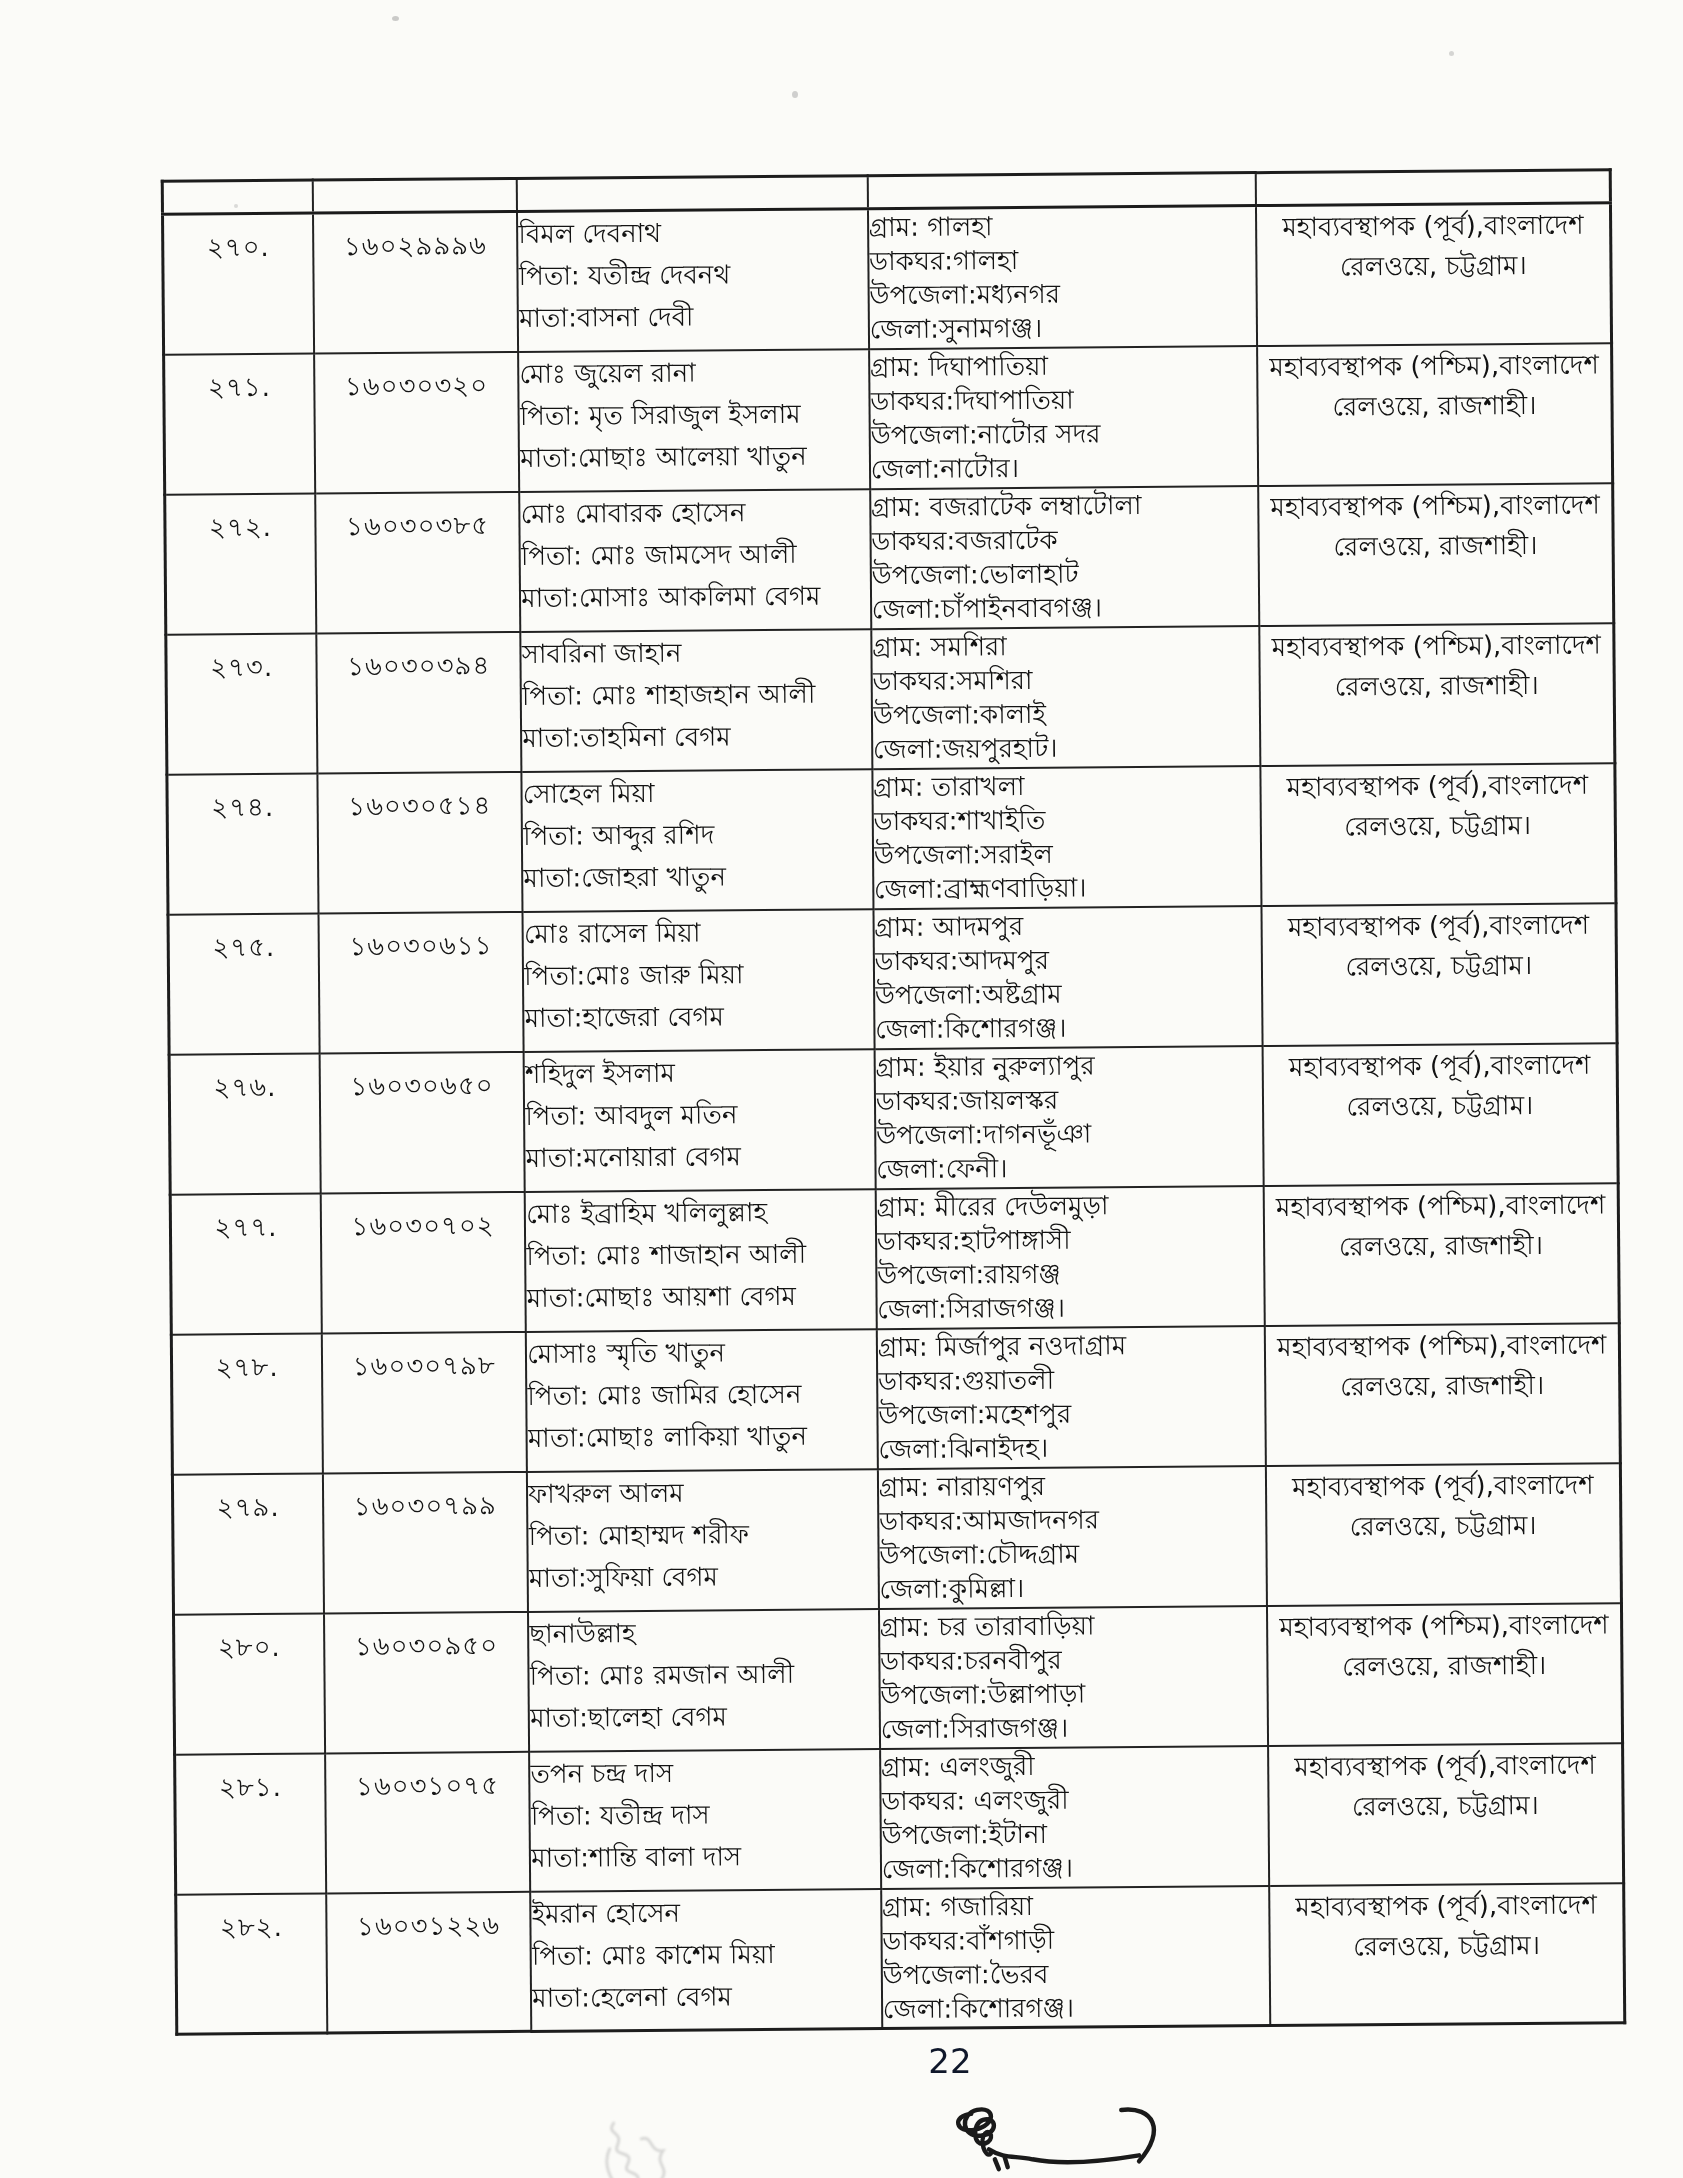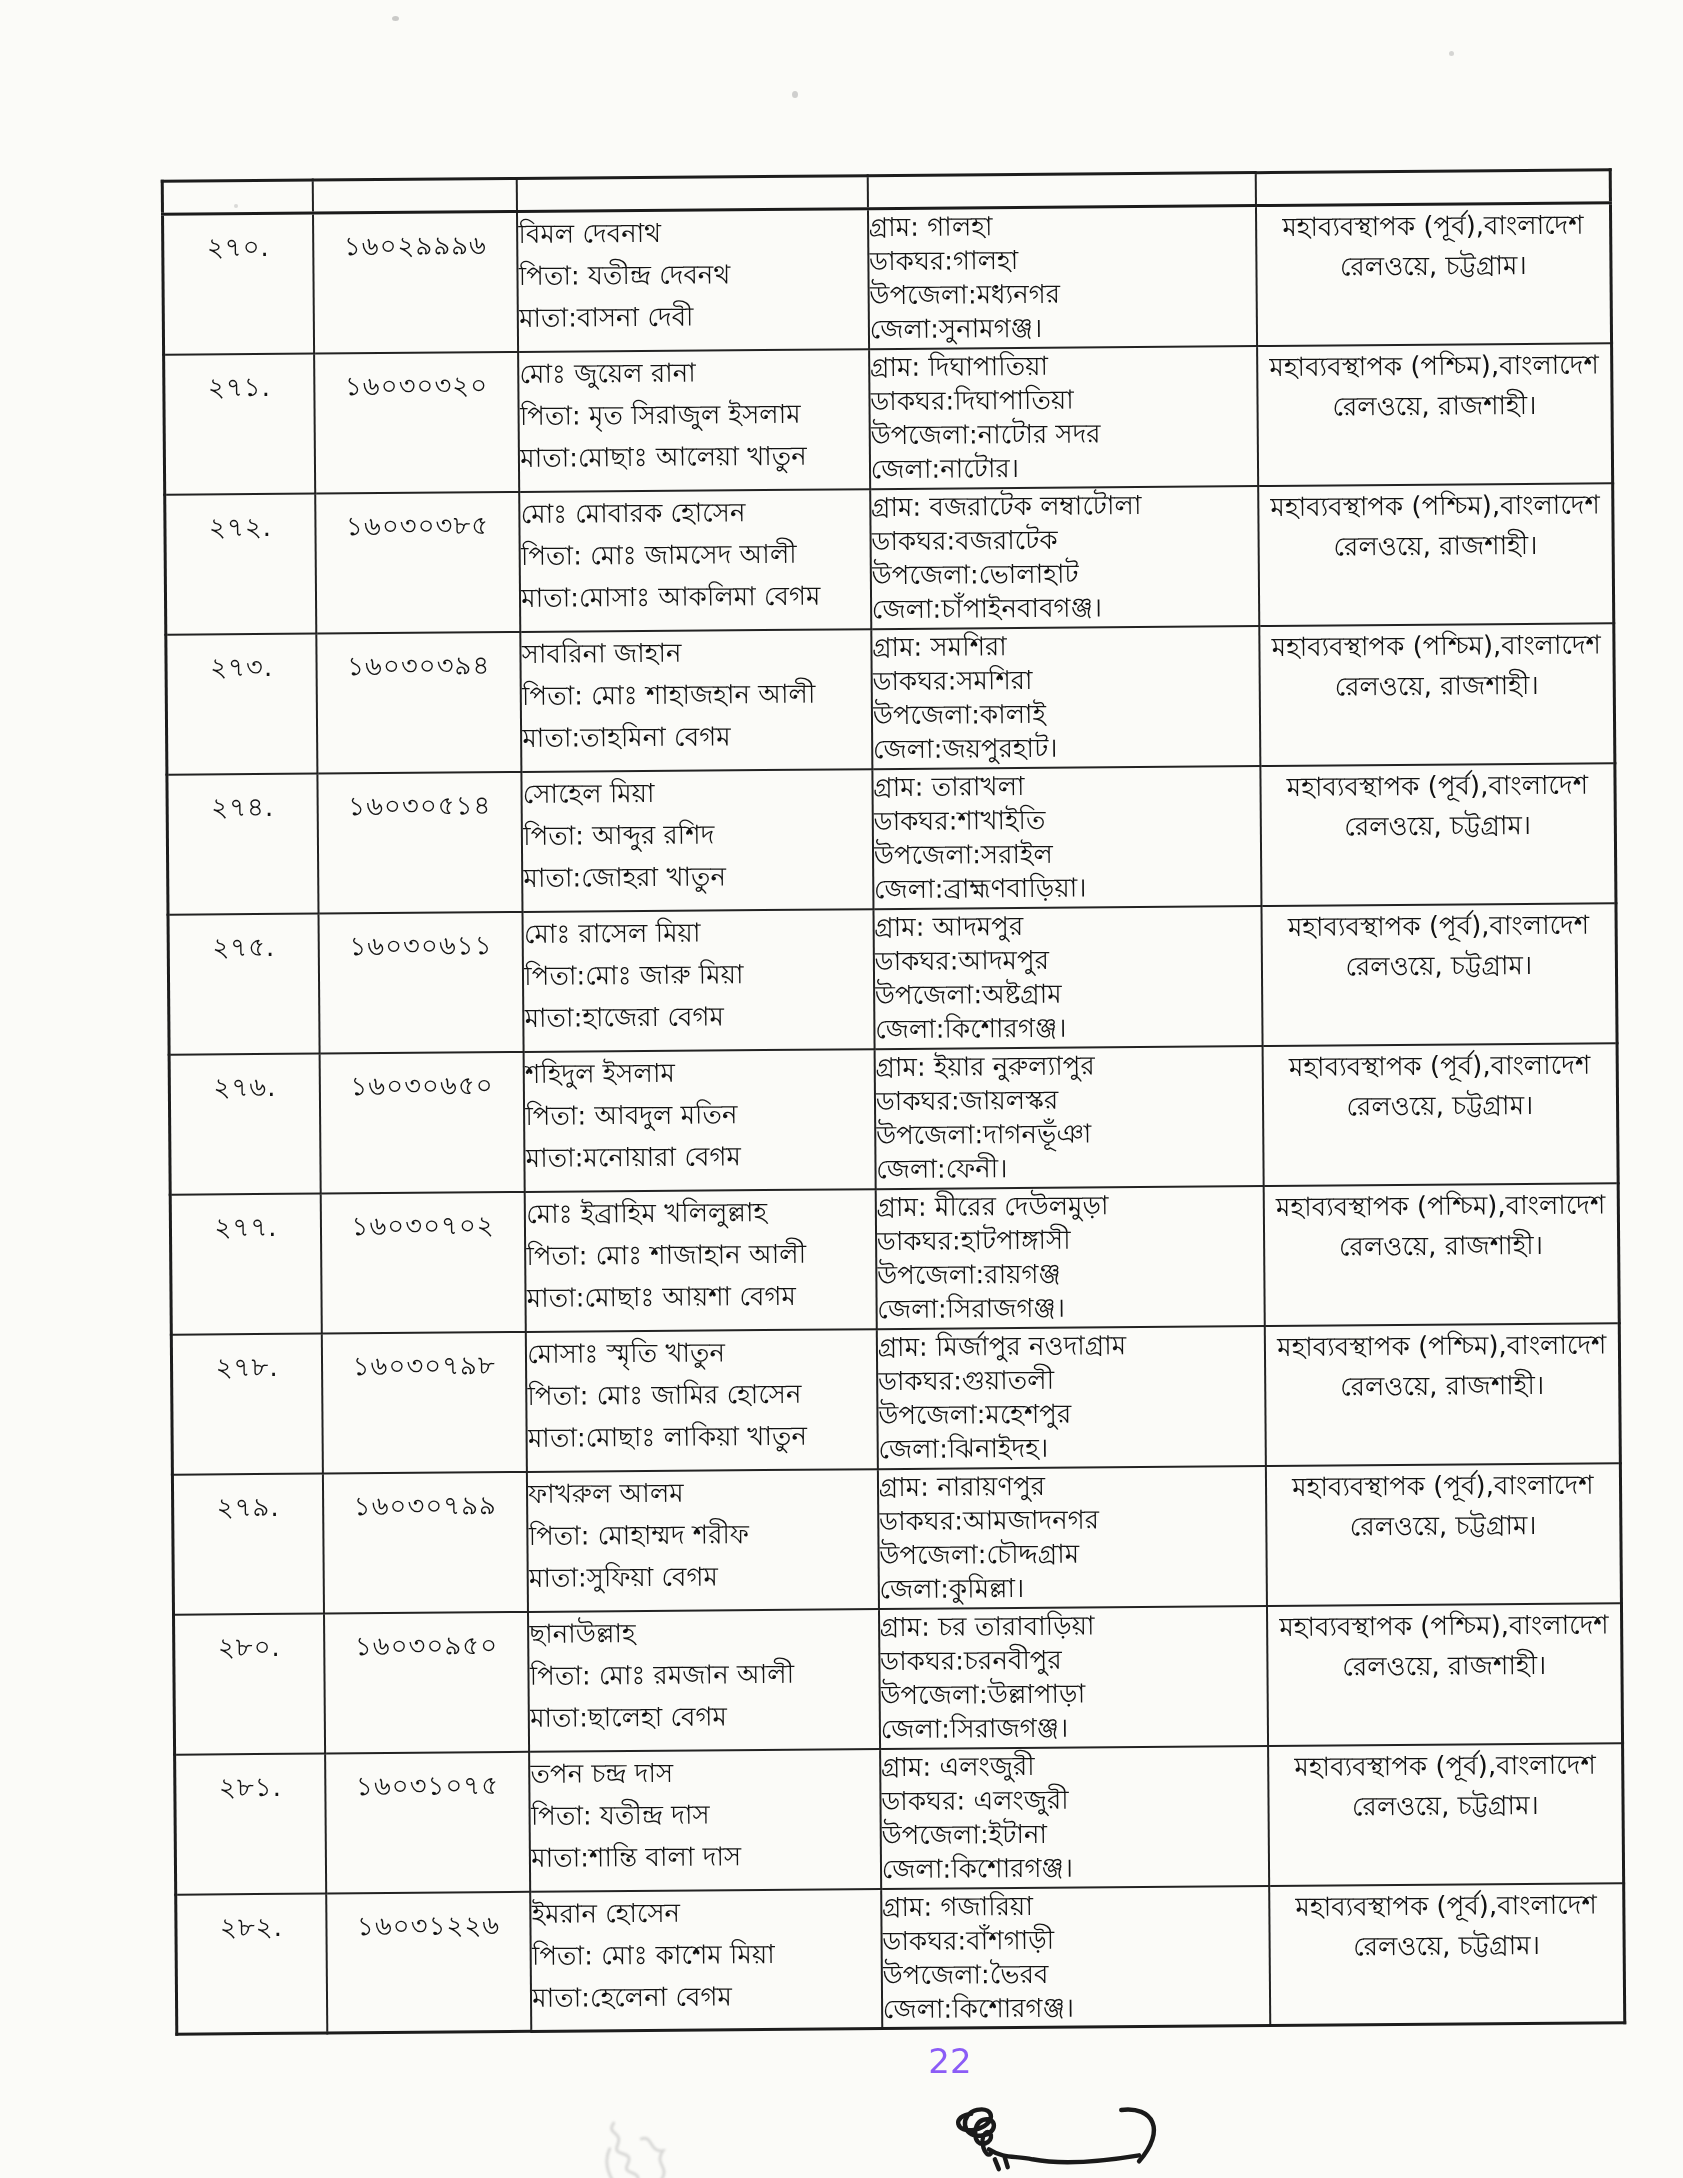--- a/index.html
+++ b/index.html
@@ -47,21 +47,21 @@
   }
   td.c-name{padding:6px 6px 0 14px;}
   td.c-name .line{line-height:42px;}
   td.c-addr{padding:3px 4px 0 14px;}
   td.c-addr .line{line-height:34px;}
   td.c-post{padding:8px 6px 0 6px;text-align:center;}
   td.c-post .line{display:block;font-size:26px;line-height:40px;color:#121212;}
 
   .page-number{
     position:absolute;left:871px;top:2041px;width:158px;
-    text-align:center;font-size:34px;color:#8b5cf6;
+    text-align:center;font-size:34px;color:#0f172a;
     font-family:"DejaVu Sans",sans-serif;
   }
   .signature{position:absolute;left:945px;top:2104px;}
   .stamp{position:absolute;left:584px;top:2109px;opacity:.45;filter:blur(1px);}
 </style>
 </head>
 <body>
 
 <div class="page">
 

